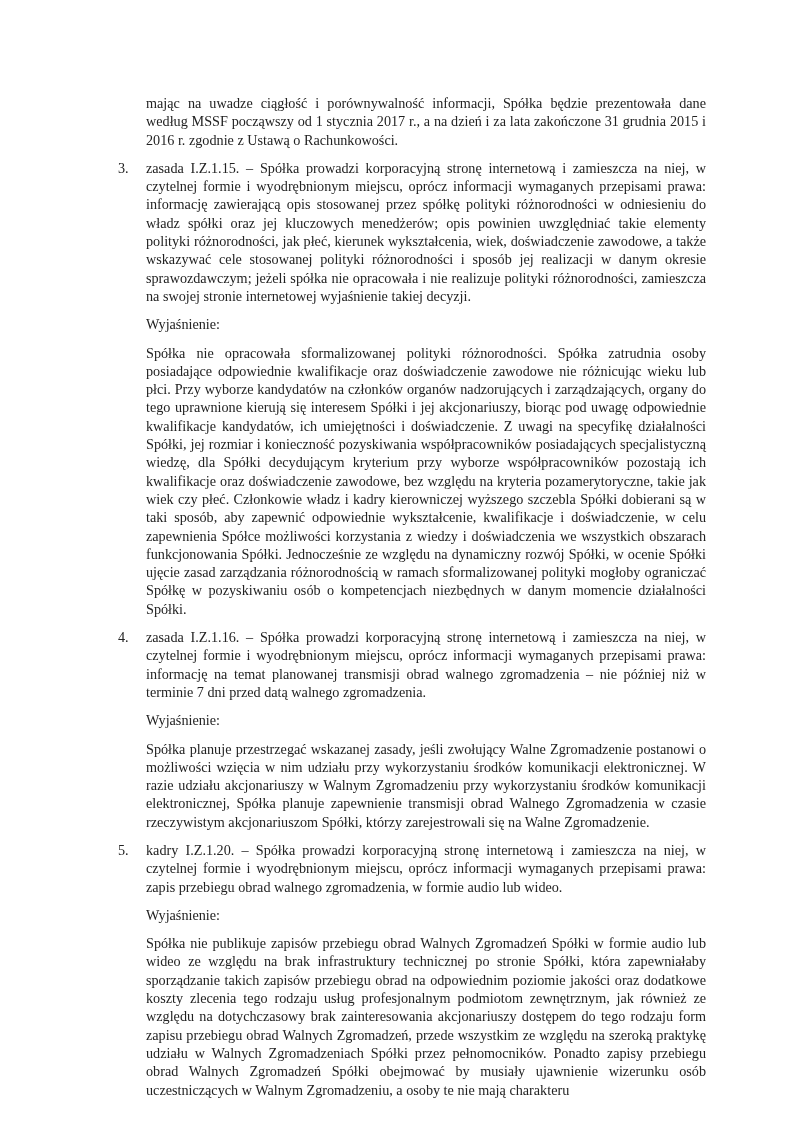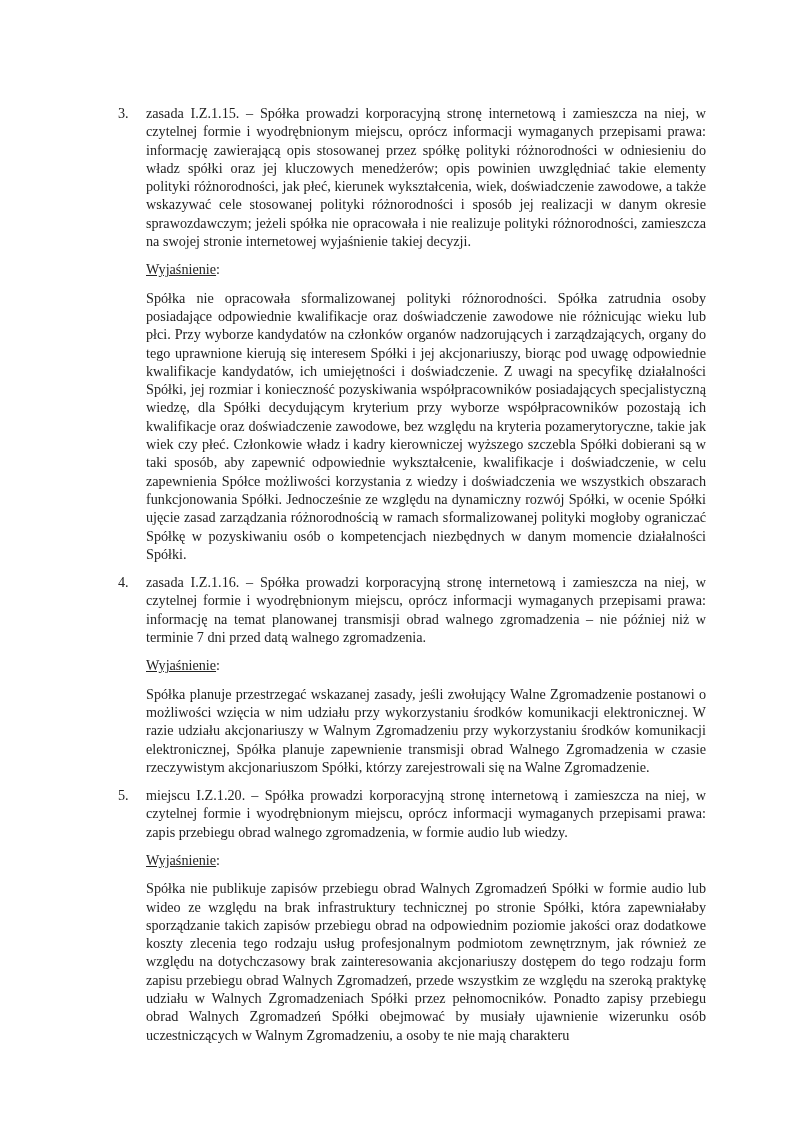--- a/index.html
+++ b/index.html
@@ -8,28 +8,29 @@
     position: absolute; left: 0; top: 0; width: 800px; height: 1131px;
     font-family: "Liberation Serif", "DejaVu Serif", serif;
     font-size: 14.2px; line-height: 18.3px; color: #222;
   }
   .content { position: absolute; left: 146px; top: 94px; width: 560px; }
   .p { text-align: justify; margin: 0; }
   .gap { height: 10px; }
   .item { position: relative; }
   .num { position: absolute; left: -28px; top: 0; }
   .it { }
-  .hdr { text-decoration: underline; margin: 0; }
+  .hdr { margin: 0; }
 </style>
 </head>
 <body>
 
 <div class="page">
   <div class="content">
 
+    <p class="p">mając na uwadze ciągłość i porównywalność informacji, Spółka będzie prezentowała dane według MSSF począwszy od 1 stycznia 2017 r., a na dzień i za lata zakończone 31 grudnia 2015 i 2016 r. zgodnie z Ustawą o Rachunkowości.</p>
     <div class="gap"></div>
 
     <div class="item">
       <span class="num">3.</span>
       <p class="p"><span>zasada I.Z.1.15. – </span><span class="it">Spółka prowadzi korporacyjną stronę internetową i zamieszcza na niej, w czytelnej formie i wyodrębnionym miejscu, oprócz infor</span><span>macji wymaganych przepisami prawa: </span><span class="it">informację zawierającą opis stosowanej przez spółkę polityki różnorodności w odniesieniu do władz spółki oraz jej kluczowych menedżerów; opis powinien uwzględniać takie elementy polityki różnorodności, jak płeć, kierunek wykształcenia, wiek, doświadczenie zawodowe, a także wskazywać cele stosowanej polityki różnorodności i sposób jej realizacji w danym okresie sprawozdawczym; jeżeli spółka nie opracowała i nie realizuje polityki różnorodności, </span><span>zamieszcza na swojej stronie </span><span class="it">internetowej wyjaśnienie takiej decyzji.</span></p>
       <div class="gap"></div>
       <p class="hdr-wrap" style="margin:0"><span class="hdr">Wyjaśnienie</span><span>:</span></p>
       <div class="gap"></div>
       <p class="p">Spółka nie opracowała sformalizowanej polityki różnorodności. Spółka zatrudnia osoby posiadające odpowiednie kwalifikacje oraz doświadczenie zawodowe nie różnicując wieku lub płci. Przy wyborze kandydatów na członków organów nadzorujących i zarządzających, organy do tego uprawnione kierują się interesem Spółki i jej akcjonariuszy, biorąc pod uwagę odpowiednie kwalifikacje kandydatów, ich umiejętności i doświadczenie. Z uwagi na specyfikę działalności Spółki, jej rozmiar i konieczność pozyskiwania współpracowników posiadających specjalistyczną wiedzę, dla Spółki decydującym kryterium przy wyborze współpracowników pozostają ich kwalifikacje oraz doświadczenie zawodowe, bez względu na kryteria pozamerytoryczne, takie jak wiek czy płeć. Członkowie władz i kadry kierowniczej wyższego szczebla Spółki dobierani są w taki sposób, aby zapewnić odpowiednie wykształcenie, kwalifikacje i doświadczenie, w celu zapewnienia Spółce możliwości korzystania z wiedzy i doświadczenia we wszystkich obszarach funkcjonowania Spółki. Jednocześnie ze względu na dynamiczny rozwój Spółki, w ocenie Spółki ujęcie zasad zarządzania różnorodnością w ramach sformalizowanej polityki mogłoby ograniczać Spółkę w pozyskiwaniu osób o kompetencjach niezbędnych w danym momencie działalności Spółki.</p>
     </div>
@@ -40,21 +41,21 @@
       <p class="p"><span>zasada I.Z.1.16. – </span><span class="it">Spółka prowadzi korporacyjną stronę internetową i zamieszcza na niej, w czytelnej formie i wyodrębnionym miejscu, oprócz informacji wymaganych przepisami prawa: informację na temat pl</span><span>anowanej transmisji obrad walnego zgromadzenia – </span><span class="it">nie później niż w terminie 7 dni przed datą walnego zgromadzenia.</span></p>
       <div class="gap"></div>
       <p style="margin:0"><span class="hdr">Wyjaśnienie</span><span>:</span></p>
       <div class="gap"></div>
       <p class="p">Spółka planuje przestrzegać wskazanej zasady, jeśli zwołujący Walne Zgromadzenie postanowi o możliwości wzięcia w nim udziału przy wykorzystaniu środków komunikacji elektronicznej. W razie udziału akcjonariuszy w Walnym Zgromadzeniu przy wykorzystaniu środków komunikacji elektronicznej, Spółka planuje zapewnienie transmisji obrad Walnego Zgromadzenia w czasie rzeczywistym akcjonariuszom Spółki, którzy zarejestrowali się na Walne Zgromadzenie.</p>
     </div>
     <div class="gap"></div>
 
     <div class="item">
       <span class="num">5.</span>
-      <p class="p"><span>miejscu I.Z.1.20. – </span><span class="it">Spółka prowadzi korporacyjną stronę internetową i zamieszcza na niej, w czytelnej formie i wyodrębnionym miejscu, oprócz informacji wymaganych przepisami prawa:</span><span> zapis przebiegu obrad walnego zgromadzenia, w formie audio lub wiedzy.</span></p>
+      <p class="p"><span>kadry I.Z.1.20. – </span><span class="it">Spółka prowadzi korporacyjną stronę internetową i zamieszcza na niej, w czytelnej formie i wyodrębnionym miejscu, oprócz informacji wymaganych przepisami prawa:</span><span> zapis przebiegu obrad walnego zgromadzenia, w formie audio lub wideo.</span></p>
       <div class="gap"></div>
       <p style="margin:0"><span class="hdr">Wyjaśnienie</span><span>:</span></p>
       <div class="gap"></div>
       <p class="p">Spółka nie publikuje zapisów przebiegu obrad Walnych Zgromadzeń Spółki w formie audio lub wideo ze względu na brak infrastruktury technicznej po stronie Spółki, która zapewniałaby sporządzanie takich zapisów przebiegu obrad na odpowiednim poziomie jakości oraz dodatkowe koszty zlecenia tego rodzaju usług profesjonalnym podmiotom zewnętrznym, jak również ze względu na dotychczasowy brak zainteresowania akcjonariuszy dostępem do tego rodzaju form zapisu przebiegu obrad Walnych Zgromadzeń, przede wszystkim ze względu na szeroką praktykę udziału w Walnych Zgromadzeniach Spółki przez pełnomocników. Ponadto zapisy przebiegu obrad Walnych Zgromadzeń Spółki obejmować by musiały ujawnienie wizerunku osób uczestniczących w Walnym Zgromadzeniu, a osoby te nie mają charakteru</p>
     </div>
 
   </div>
 </div>
 
 </body></html>

